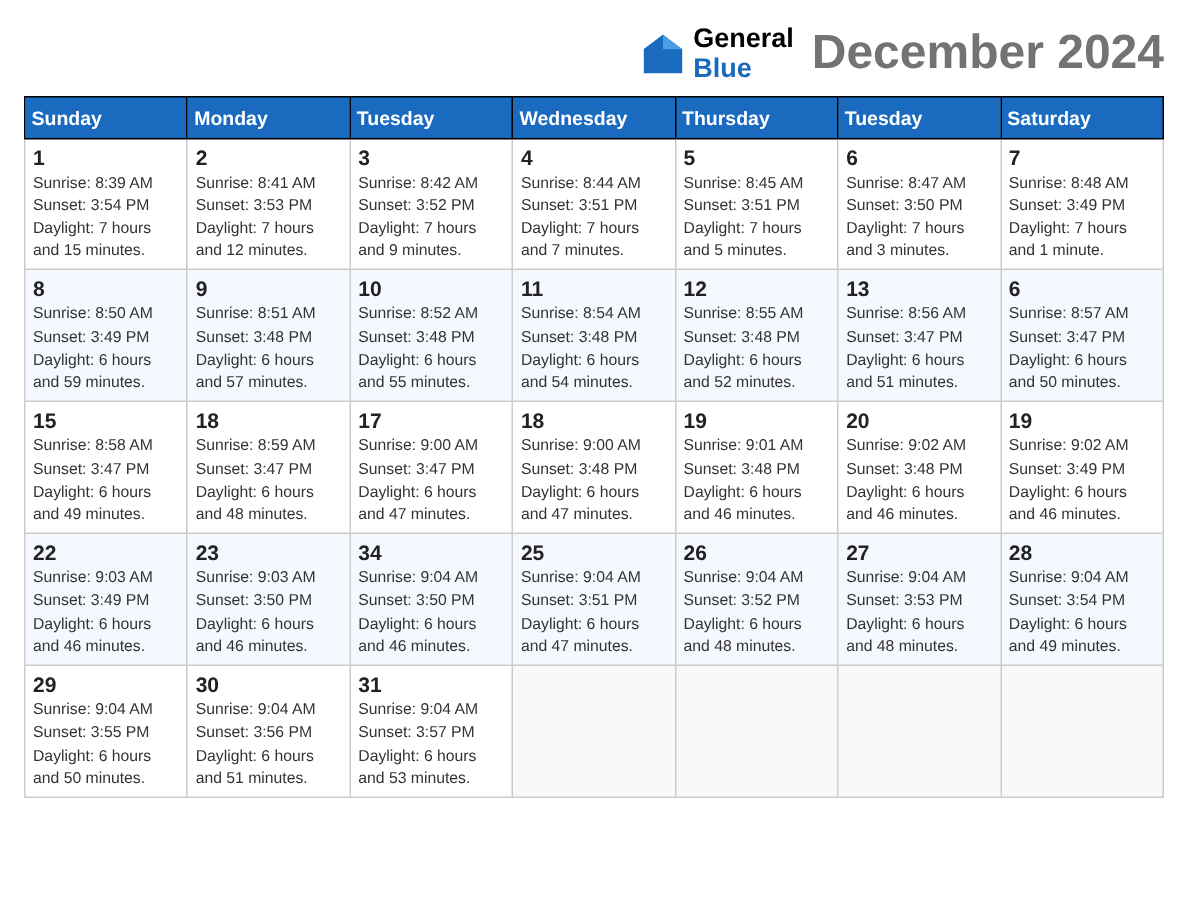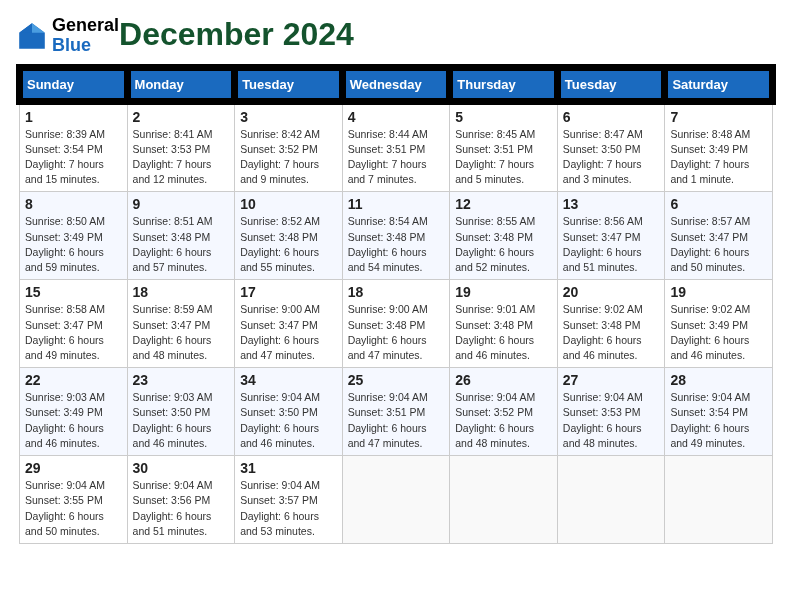--- a/index.html
+++ b/index.html
@@ -5,21 +5,21 @@
     * { box-sizing: border-box; margin: 0; padding: 0; }
     body {
       font-family: Arial, sans-serif;
       background: #fff;
       width: 792px;
       min-height: 612px;
       padding: 16px;
     }
     .header {
       display: flex;
-      justify-content: flex-start;
+      justify-content: flex-end;
       align-items: flex-start;
       margin-bottom: 8px;
     }
     .logo {
       display: flex;
       align-items: center;
       gap: 4px;
     }
     .logo-text {
       font-size: 18px;
@@ -31,39 +31,40 @@
     .logo-icon {
       width: 32px;
       height: 32px;
     }
     .title-block {
       text-align: right;
     }
     .month-title {
       font-size: 32px;
       font-weight: bold;
-      color: #14532d;
+      color: #737373;
+      margin-left: 12px;
     }
     .location {
       font-size: 14px;
       color: #555;
     }
     .calendar {
       width: 100%;
       border-collapse: collapse;
       font-size: 11px;
     }
     .calendar th {
       background: #1a6abf;
       color: #fff;
       padding: 6px 4px;
       text-align: left;
       font-size: 13px;
       font-weight: bold;
-      border: 7px solid #000000;
+      border: 1px solid #000000;
     }
     .calendar td {
       border: 1px solid #ccc;
       vertical-align: top;
       padding: 4px 5px;
       width: calc(100% / 7);
       min-height: 80px;
       background: #fff;
     }
     .calendar tr:nth-child(even) td {

